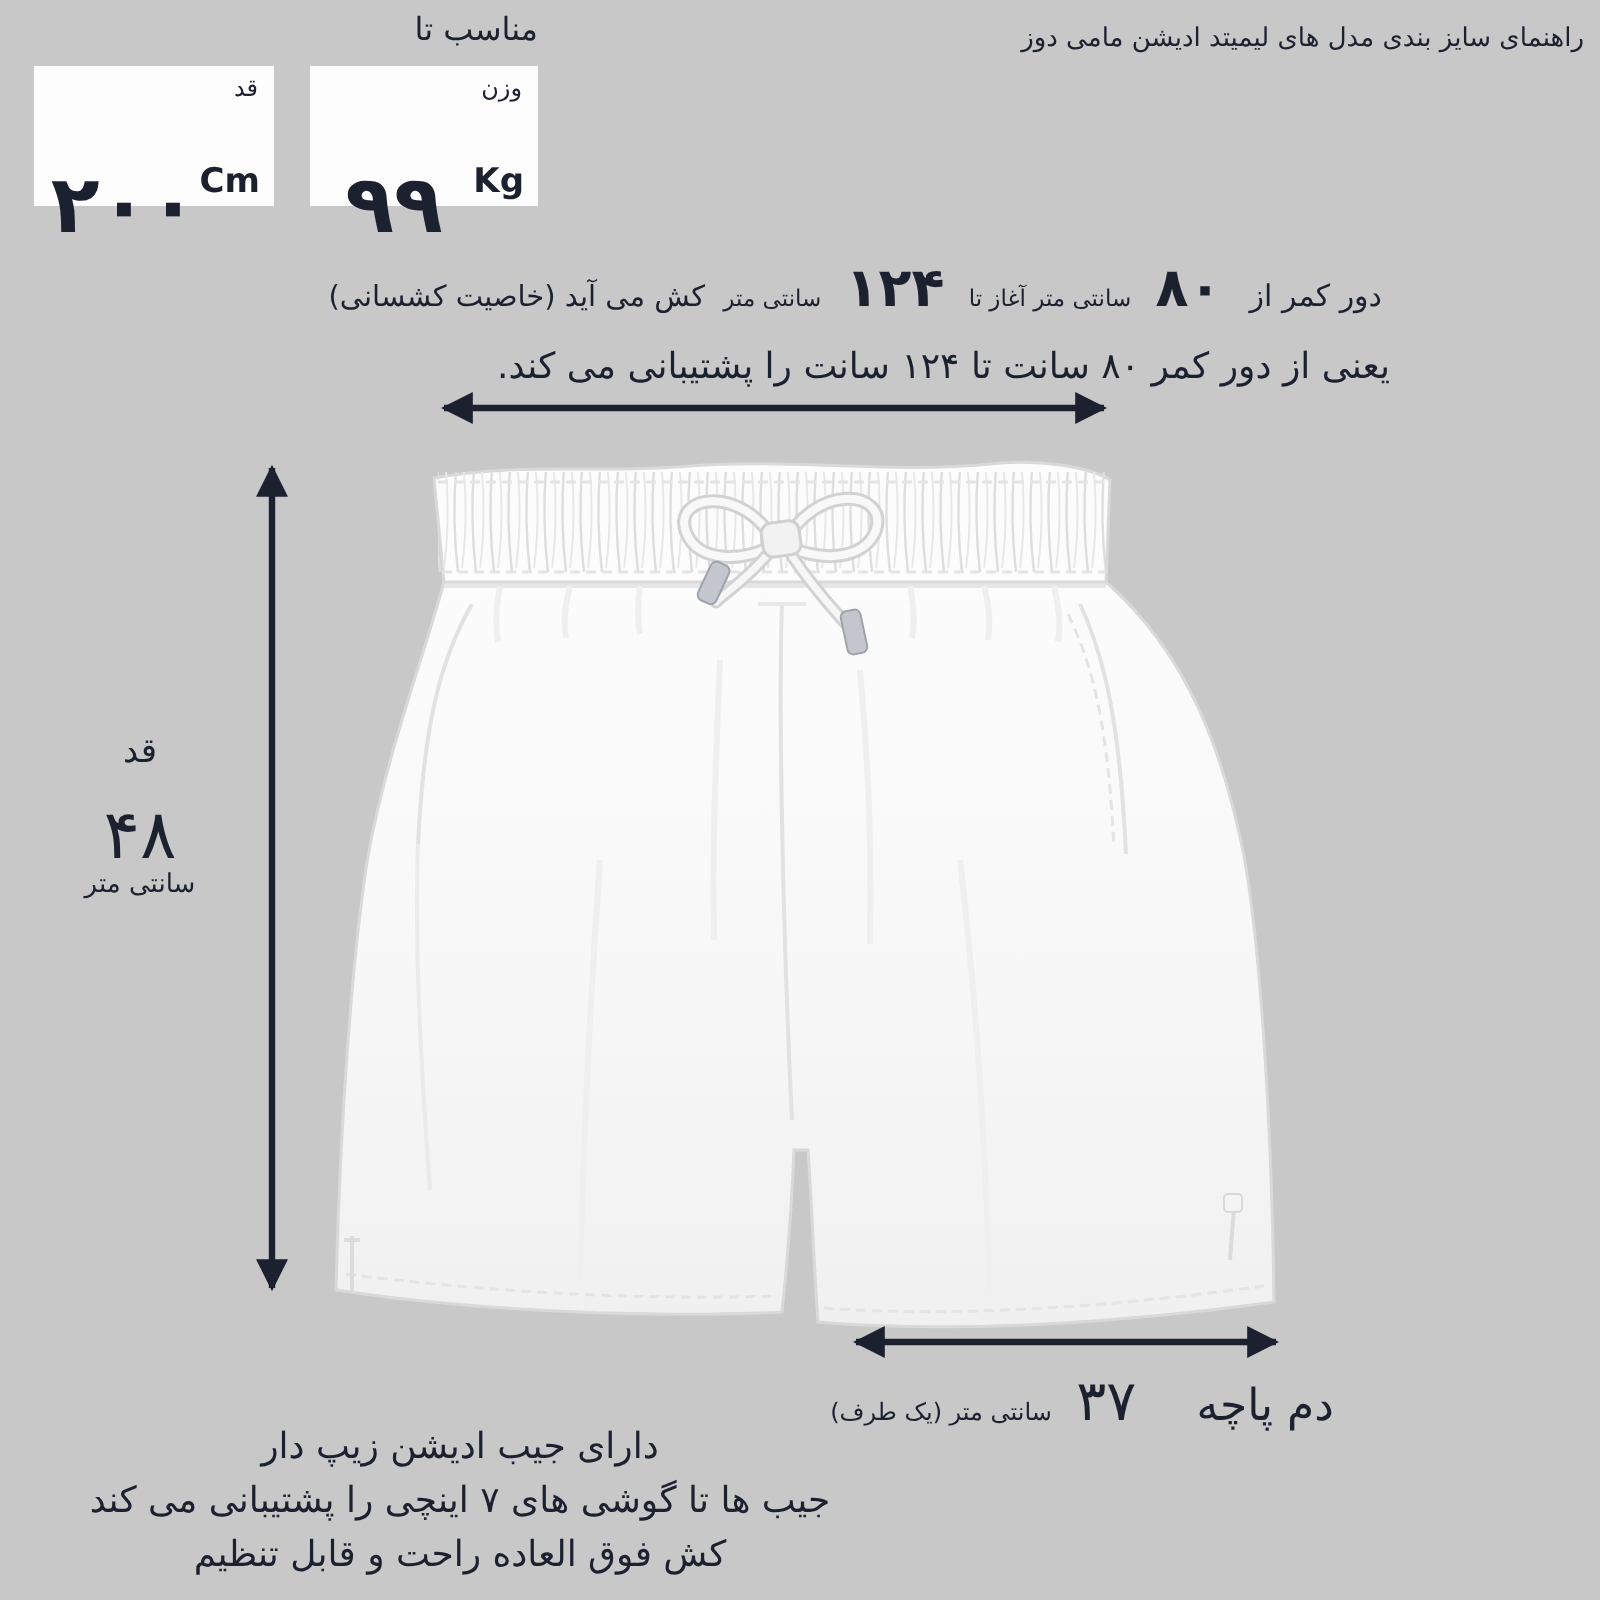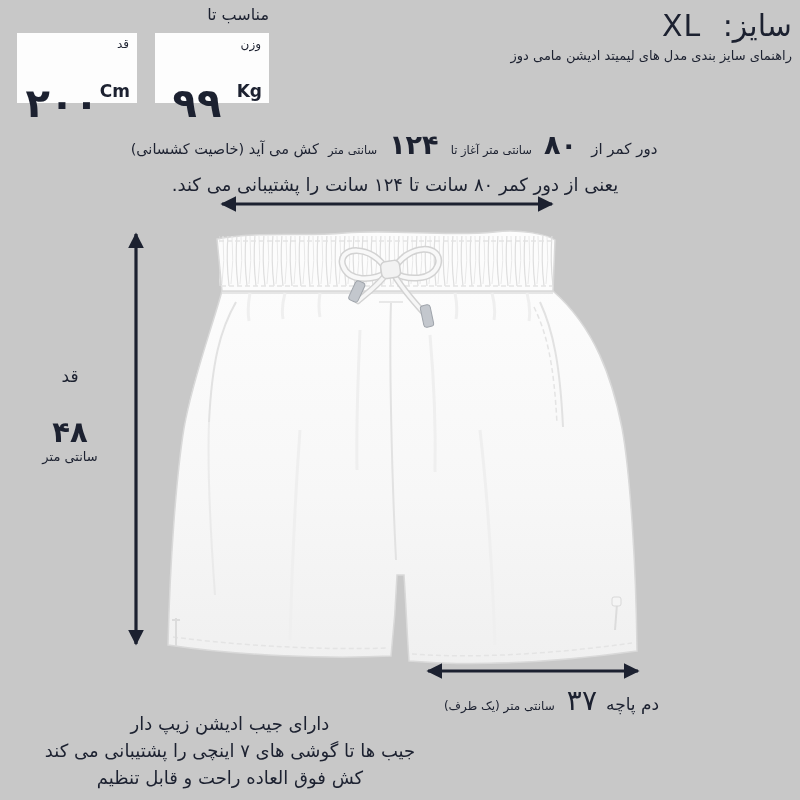--- a/index.html
+++ b/index.html
@@ -21,37 +21,37 @@
   #fit-label{top:5px;left:155px;width:114px;font-size:16px;z-index:3;}
   .stat-box{position:absolute;top:33px;height:70px;background:#fdfdfd;z-index:3;}
   #height-box{left:17px;width:120px;}
   #weight-box{left:155px;width:114px;}
   .stat-label{position:absolute;top:4px;right:8px;font-size:12px;}
   .stat-value{position:absolute;left:0;right:30px;top:50%;transform:translateY(-52%);
               text-align:center;font-size:40px;font-weight:bold;margin-top:36px;}
   .stat-unit{position:absolute;bottom:2px;right:7px;font-size:17px;font-weight:bold;}
 
   
-  #waist-block{top:126px;left:95px;width:600px;text-align:center;z-index:3;}
+  #waist-block{top:126px;left:95px;width:600px;z-index:3;}
   .waist-l1{line-height:38px;}
   .waist-l1 .t15{font-size:15px;margin:0 4px;}
   .waist-l1 .num{font-size:27px;font-weight:bold;margin:0 5px;}
   .waist-l1 .t11{font-size:11.5px;margin:0 2px;}
   .waist-l1 .t14{font-size:14.5px;margin:0 2px;}
   .waist-l2{font-size:18px;line-height:27px;margin-top:2px;}
 
   
   #length-block{top:366px;left:24px;width:92px;text-align:center;z-index:3;}
   #length-label{font-size:17px;line-height:20px;}
-  #length-value{font-size:29px;font-weight:bold;line-height:30px;margin-top:31px;}
+  #length-value{font-size:34px;font-weight:normal;line-height:30px;margin-top:17px;}
   #length-unit{font-size:13px;line-height:16px;margin-top:2px;}
 
   
   #hem-block{top:682px;left:396px;width:308px;text-align:center;line-height:38px;z-index:3;}
-  #hem-block .hem-label{font-size:17px;margin:0 0;}
+  #hem-block .hem-label{font-size:22px;margin:0 21px;}
   #hem-block .hem-value{font-size:28px;font-weight:normal;margin:0 4px;}
   #hem-block .hem-unit{font-size:12px;margin:0 3px;}
 
   
   #features{top:710px;left:20px;width:420px;text-align:center;font-size:18px;line-height:27px;z-index:3;}
 
   
   #graphic{position:absolute;left:0;top:0;z-index:1;}
   .arrow{stroke:#1c2130;stroke-width:3.2;fill:none;}
   .seam{stroke:#e2e2e2;stroke-width:2;fill:none;}
@@ -138,24 +138,20 @@
       <rect x="422" y="305" width="10" height="22" rx="3" fill="#c3c7cd" stroke="#9fa4ab" transform="rotate(-12 427 316)"></rect>
     </g>
   </g>
 
   <line class="arrow" x1="222" y1="204" x2="552" y2="204" marker-start="url(#ah)" marker-end="url(#ah)"></line>
   <line class="arrow" x1="136" y1="234" x2="136" y2="644" marker-start="url(#ah)" marker-end="url(#ah)"></line>
   <line class="arrow" x1="428" y1="671" x2="638" y2="671" marker-start="url(#ah)" marker-end="url(#ah)"></line>
 </svg>
 
 <div id="header" class="abs rtl">
-  <div id="size-title">
-    <span>سایز:</span>
-    <span class="size-value">XL</span>
-  </div>
   <div id="size-subtitle">راهنمای سایز بندی مدل های لیمیتد ادیشن مامی دوز</div>
 </div>
 
 <div id="fit-label" class="abs rtl">مناسب تا</div>
 
 <div id="height-box" class="stat-box">
   <span class="stat-label rtl">قد</span>
   <span class="stat-value">۲۰۰</span>
   <span class="stat-unit">Cm</span>
 </div>

